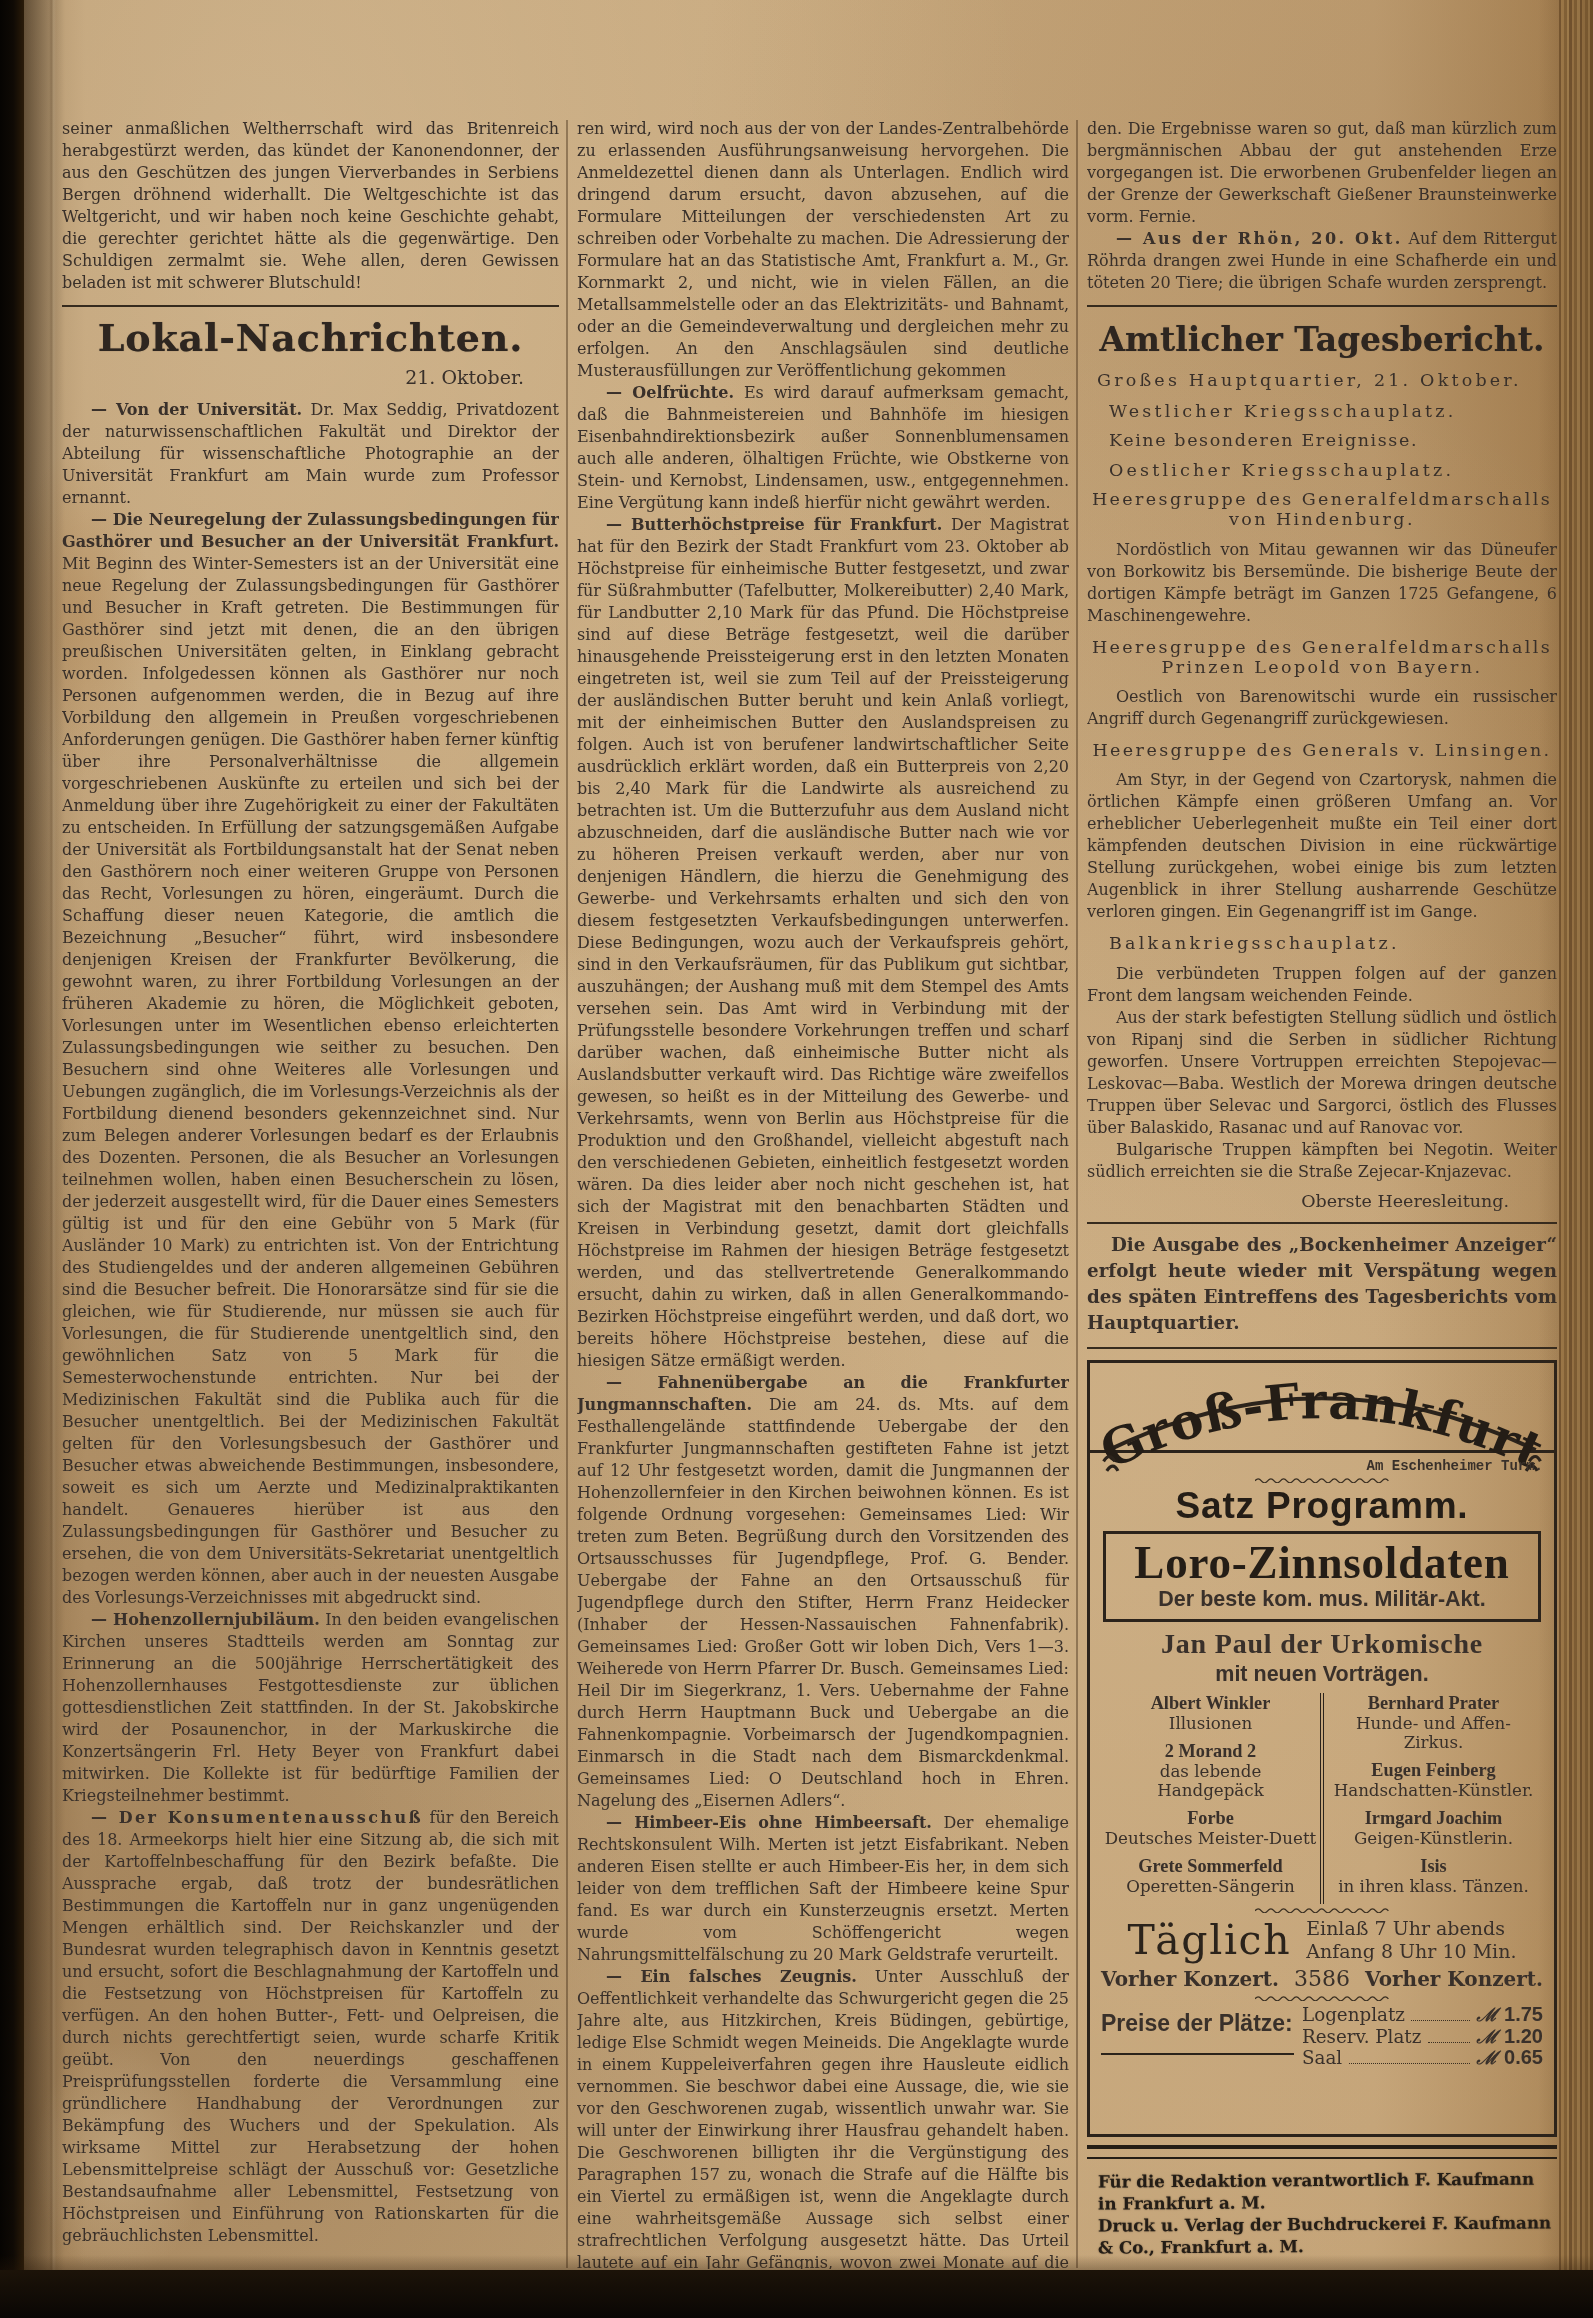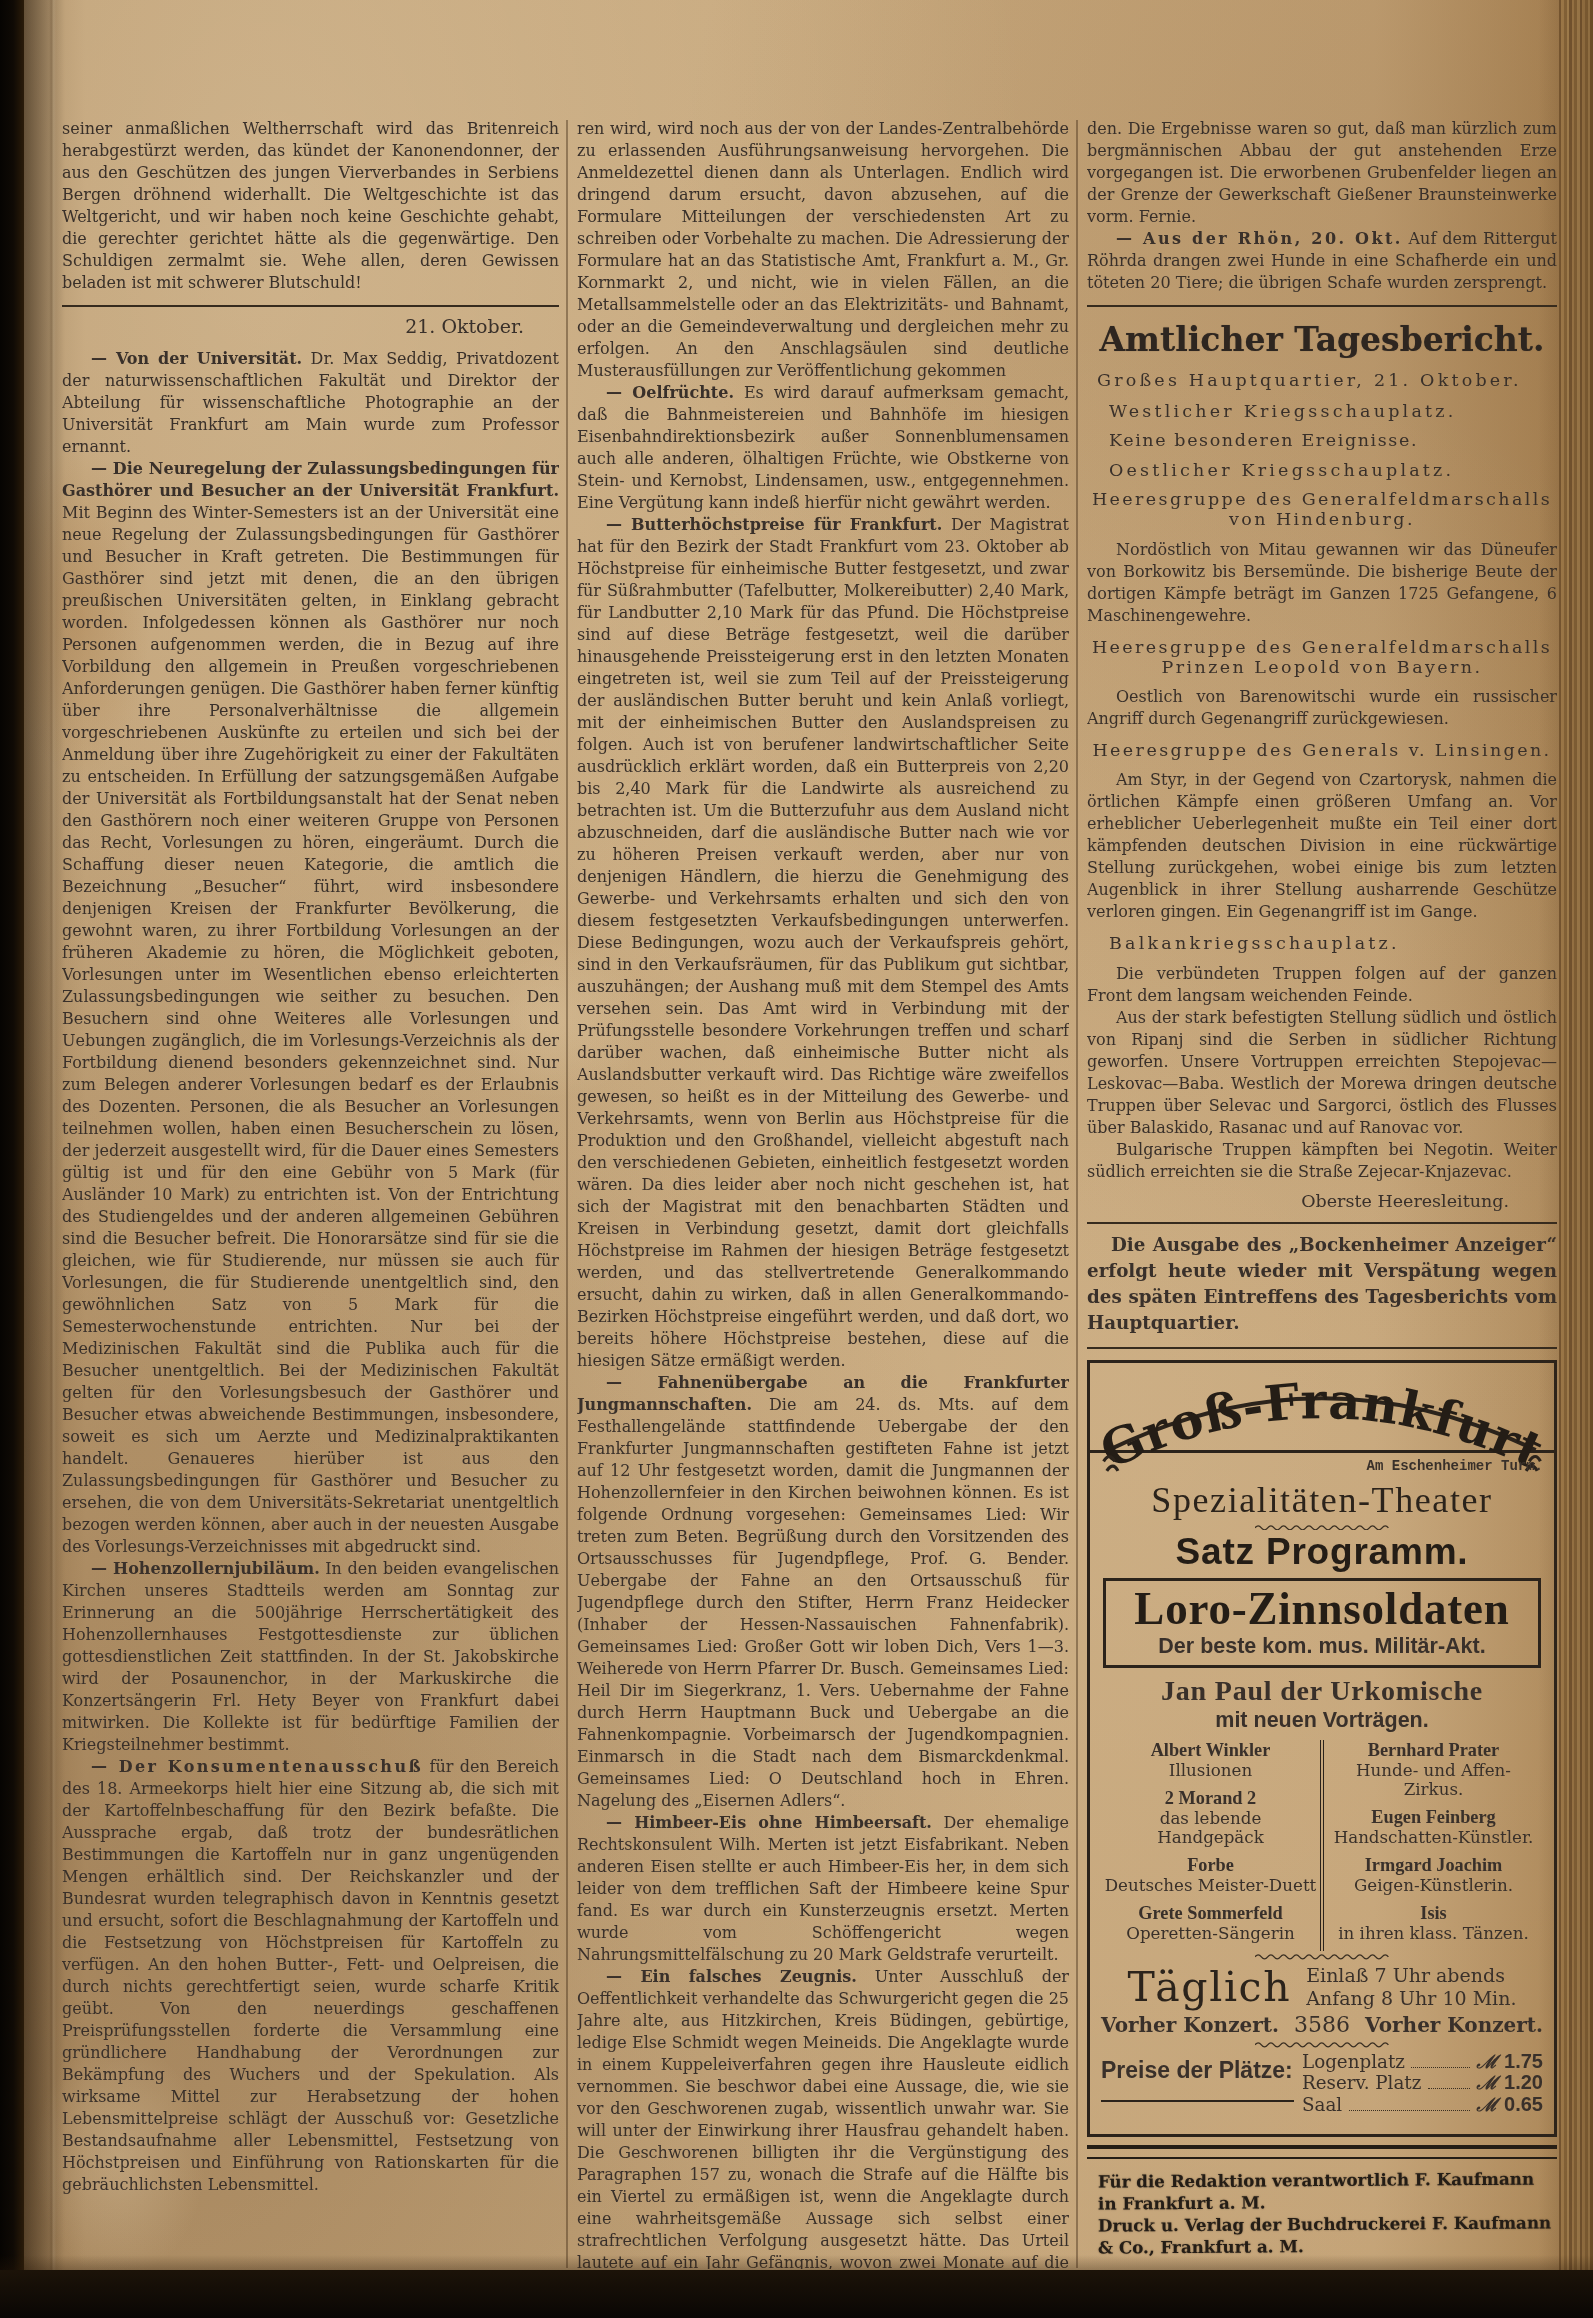--- a/index.html
+++ b/index.html
@@ -98,20 +98,21 @@
   <div class="stain" style="left:8px;top:446px;width:143px;height:335px;background:radial-gradient(ellipse,rgba(150,100,45,.28),transparent 70%);"></div>
   <div class="stain" style="left:446px;top:940px;width:207px;height:159px;background:radial-gradient(ellipse,rgba(255,235,200,.20),transparent 70%);"></div>
   <div class="stain" style="left:32px;top:2040px;width:175px;height:239px;background:radial-gradient(ellipse,rgba(235,215,180,.30),transparent 70%);"></div>
 
   <div class="divider div1"></div>
   <div class="divider div2"></div>
 
   <div class="col col-left">
     <p class="body"><span>seiner anmaßlichen Weltherrschaft wird das Britenreich herabgestürzt werden, das kündet der Kanonendonner, der aus den Geschützen des jungen Vierverbandes in Serbiens Bergen dröhnend widerhallt. Die Weltgeschichte ist das Weltgericht, und wir haben noch keine Geschichte gehabt, die gerechter gerichtet hätte als die gegenwärtige. Den Schuldigen zermalmt sie. Wehe allen, deren Gewissen beladen ist mit schwerer Blutschuld!</span></p>
     <hr class="rule">
+    <div class="lokal-title">Lokal-Nachrichten.</div>
     <div class="lokal-date">21. Oktober.</div>
 
     <p class="body ind"><span class="lead">— Von der Universität.</span> <span>Dr. Max Seddig, Privatdozent der naturwissenschaftlichen Fakultät und Direktor der Abteilung für wissenschaftliche Photographie an der Universität Frankfurt am Main wurde zum Professor ernannt.</span></p>
     <p class="body ind"><span class="lead">— Die Neuregelung der Zulassungsbedingungen für Gasthörer und Besucher an der Universität Frankfurt.</span> <span>Mit Beginn des Winter-Semesters ist an der Universität eine neue Regelung der Zulassungsbedingungen für Gasthörer und Besucher in Kraft getreten. Die Bestimmungen für Gasthörer sind jetzt mit denen, die an den übrigen preußischen Universitäten gelten, in Einklang gebracht worden. Infolgedessen können als Gasthörer nur noch Personen aufgenommen werden, die in Bezug auf ihre Vorbildung den allgemein in Preußen vorgeschriebenen Anforderungen genügen. Die Gasthörer haben ferner künftig über ihre Personalverhältnisse die allgemein vorgeschriebenen Auskünfte zu erteilen und sich bei der Anmeldung über ihre Zugehörigkeit zu einer der Fakultäten zu entscheiden. In Erfüllung der satzungsgemäßen Aufgabe der Universität als Fortbildungsanstalt hat der Senat neben den Gasthörern noch einer weiteren Gruppe von Personen das Recht, Vorlesungen zu hören, eingeräumt. Durch die Schaffung dieser neuen Kategorie, die amtlich die Bezeichnung „Besucher“ führt, wird insbesondere denjenigen Kreisen der Frankfurter Bevölkerung, die gewohnt waren, zu ihrer Fortbildung Vorlesungen an der früheren Akademie zu hören, die Möglichkeit geboten, Vorlesungen unter im Wesentlichen ebenso erleichterten Zulassungsbedingungen wie seither zu besuchen. Den Besuchern sind ohne Weiteres alle Vorlesungen und Uebungen zugänglich, die im Vorlesungs-Verzeichnis als der Fortbildung dienend besonders gekennzeichnet sind. Nur zum Belegen anderer Vorlesungen bedarf es der Erlaubnis des Dozenten. Personen, die als Besucher an Vorlesungen teilnehmen wollen, haben einen Besucherschein zu lösen, der jederzeit ausgestellt wird, für die Dauer eines Semesters gültig ist und für den eine Gebühr von 5 Mark (für Ausländer 10 Mark) zu entrichten ist. Von der Entrichtung des Studiengeldes und der anderen allgemeinen Gebühren sind die Besucher befreit. Die Honorarsätze sind für sie die gleichen, wie für Studierende, nur müssen sie auch für Vorlesungen, die für Studierende unentgeltlich sind, den gewöhnlichen Satz von 5 Mark für die Semesterwochenstunde entrichten. Nur bei der Medizinischen Fakultät sind die Publika auch für die Besucher unentgeltlich. Bei der Medizinischen Fakultät gelten für den Vorlesungsbesuch der Gasthörer und Besucher etwas abweichende Bestimmungen, insbesondere, soweit es sich um Aerzte und Medizinalpraktikanten handelt. Genaueres hierüber ist aus den Zulassungsbedingungen für Gasthörer und Besucher zu ersehen, die von dem Universitäts-Sekretariat unentgeltlich bezogen werden können, aber auch in der neuesten Ausgabe des Vorlesungs-Verzeichnisses mit abgedruckt sind.</span></p>
     <p class="body ind"><span class="lead">— Hohenzollernjubiläum.</span> <span>In den beiden evangelischen Kirchen unseres Stadtteils werden am Sonntag zur Erinnerung an die 500jährige Herrschertätigkeit des Hohenzollernhauses Festgottesdienste zur üblichen gottesdienstlichen Zeit stattfinden. In der St. Jakobskirche wird der Posaunenchor, in der Markuskirche die Konzertsängerin Frl. Hety Beyer von Frankfurt dabei mitwirken. Die Kollekte ist für bedürftige Familien der Kriegsteilnehmer bestimmt.</span></p>
     <p class="body ind"><span class="lead sperr">— Der Konsumentenausschuß</span> <span>für den Bereich des 18. Armeekorps hielt hier eine Sitzung ab, die sich mit der Kartoffelnbeschaffung für den Bezirk befaßte. Die Aussprache ergab, daß trotz der bundesrätlichen Bestimmungen die Kartoffeln nur in ganz ungenügenden Mengen erhältlich sind. Der Reichskanzler und der Bundesrat wurden telegraphisch davon in Kenntnis gesetzt und ersucht, sofort die Beschlagnahmung der Kartoffeln und die Festsetzung von Höchstpreisen für Kartoffeln zu verfügen. An den hohen Butter-, Fett- und Oelpreisen, die durch nichts gerechtfertigt seien, wurde scharfe Kritik geübt. Von den neuerdings geschaffenen Preisprüfungsstellen forderte die Versammlung eine gründlichere Handhabung der Verordnungen zur Bekämpfung des Wuchers und der Spekulation. Als wirksame Mittel zur Herabsetzung der hohen Lebensmittelpreise schlägt der Ausschuß vor: Gesetzliche Bestandsaufnahme aller Lebensmittel, Festsetzung von Höchstpreisen und Einführung von Rationskarten für die gebräuchlichsten Lebensmittel.</span></p>
 
   </div>
 
   <div class="col col-mid">
@@ -155,21 +156,20 @@
         <path d="M 8,104 Q 276,-26 544,104" fill="none" stroke="#2b231b" stroke-width="5"></path>
         <path id="archpath" d="M 16,126 Q 276,2 536,126" fill="none"></path>
         <text font-family="DejaVu Serif, serif" font-size="62" font-weight="bold" fill="#241d16" letter-spacing="1">
           <textPath href="#archpath" startOffset="50%" text-anchor="middle">Groß-Frankfurt</textPath>
         </text>
         <path d="M 2,118 q 8,-12 14,0 M 6,130 q 8,-12 14,0" fill="none" stroke="#2b231b" stroke-width="4"></path>
         <path d="M 536,118 q 8,-12 14,0 M 532,130 q 8,-12 14,0" fill="none" stroke="#2b231b" stroke-width="4"></path>
       </svg>
       <div class="emblem-bar"></div>
       <div class="ad-loc">Am Eschenheimer Turm.</div>
-      <div class="ad-theater">Spezialitäten-Theater</div>
       <svg class="wavy" width="135" height="7.2" viewBox="0 0 170 9">
           <path d="M0 6 Q4 1 8 6 T16 6 T24 6 T32 6 T40 6 T48 6 T56 6 T64 6 T72 6 T80 6 T88 6 T96 6 T104 6 T112 6 T120 6 T128 6 T136 6 T144 6 T152 6 T160 6 T168 6" fill="none" stroke="#3a2f22" stroke-width="1.6"></path>
         </svg>
       <div class="ad-program">Satz Programm.</div>
 
       <div class="loro-box">
         <div class="loro">Loro-Zinnsoldaten</div>
         <div class="loro-sub">Der beste kom. mus. Militär-Akt.</div>
       </div>
 

